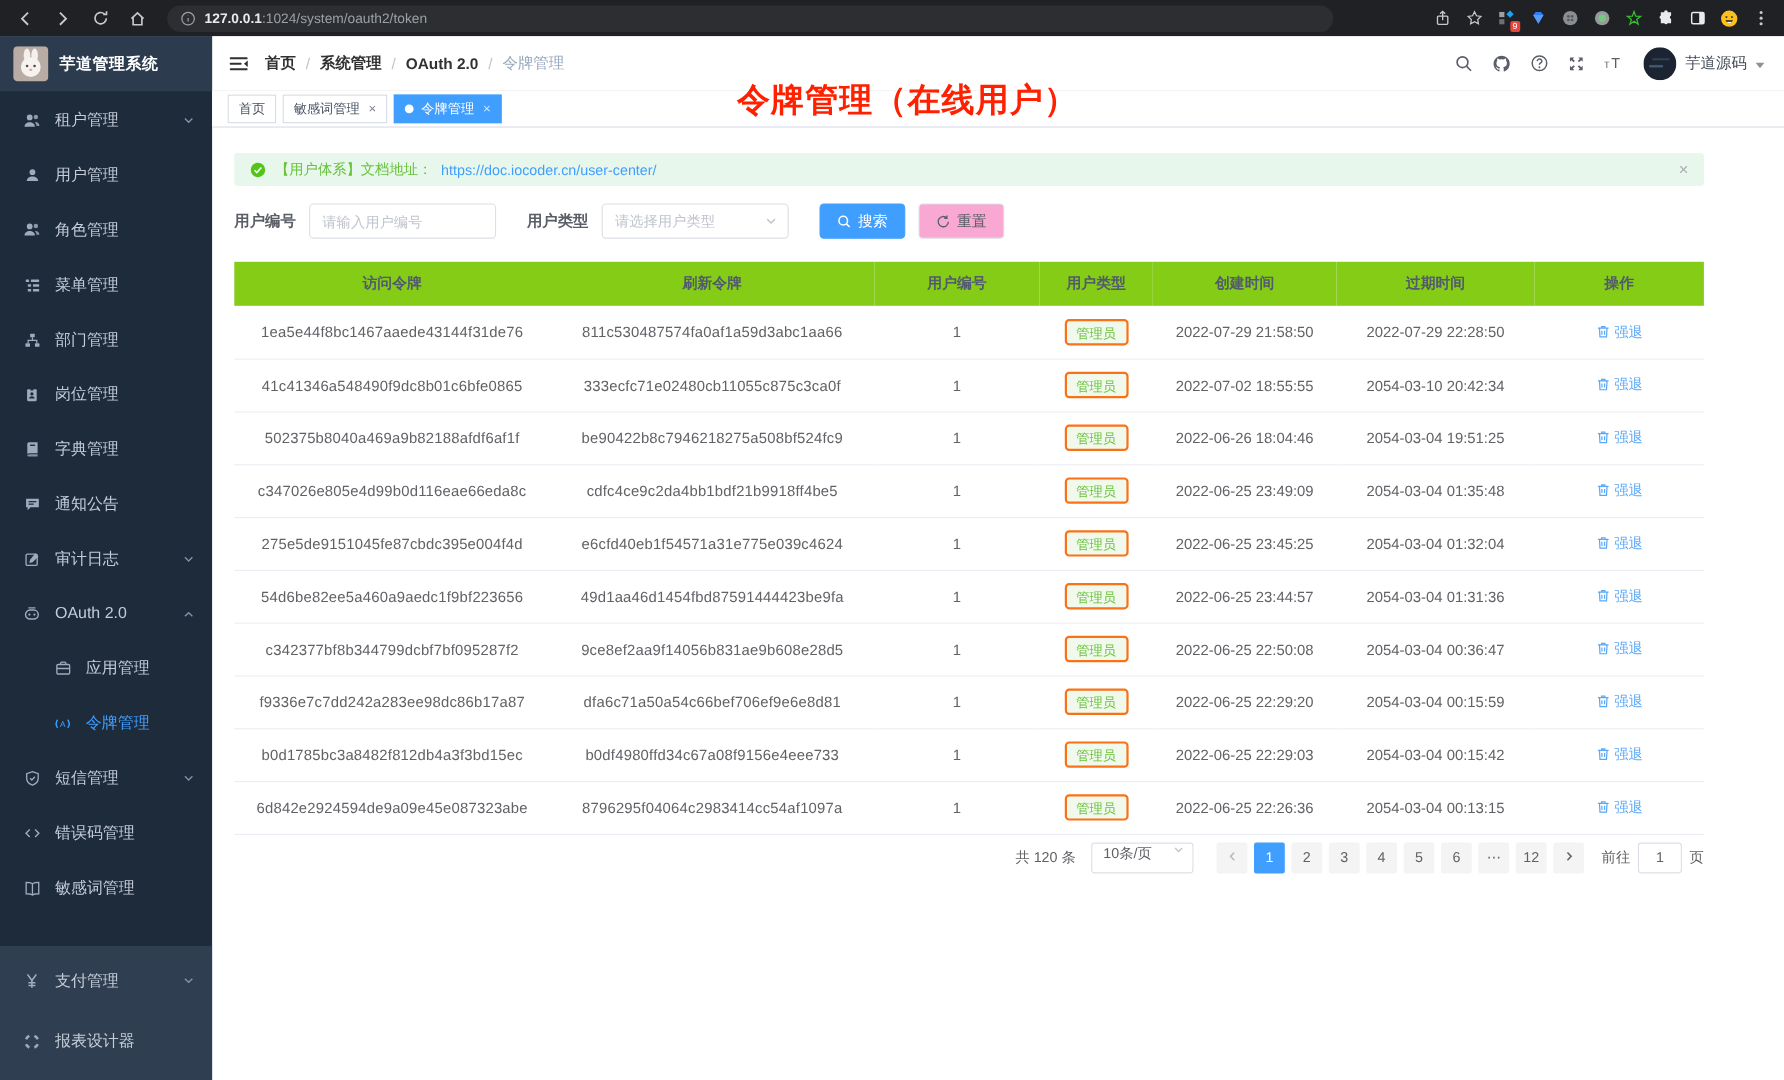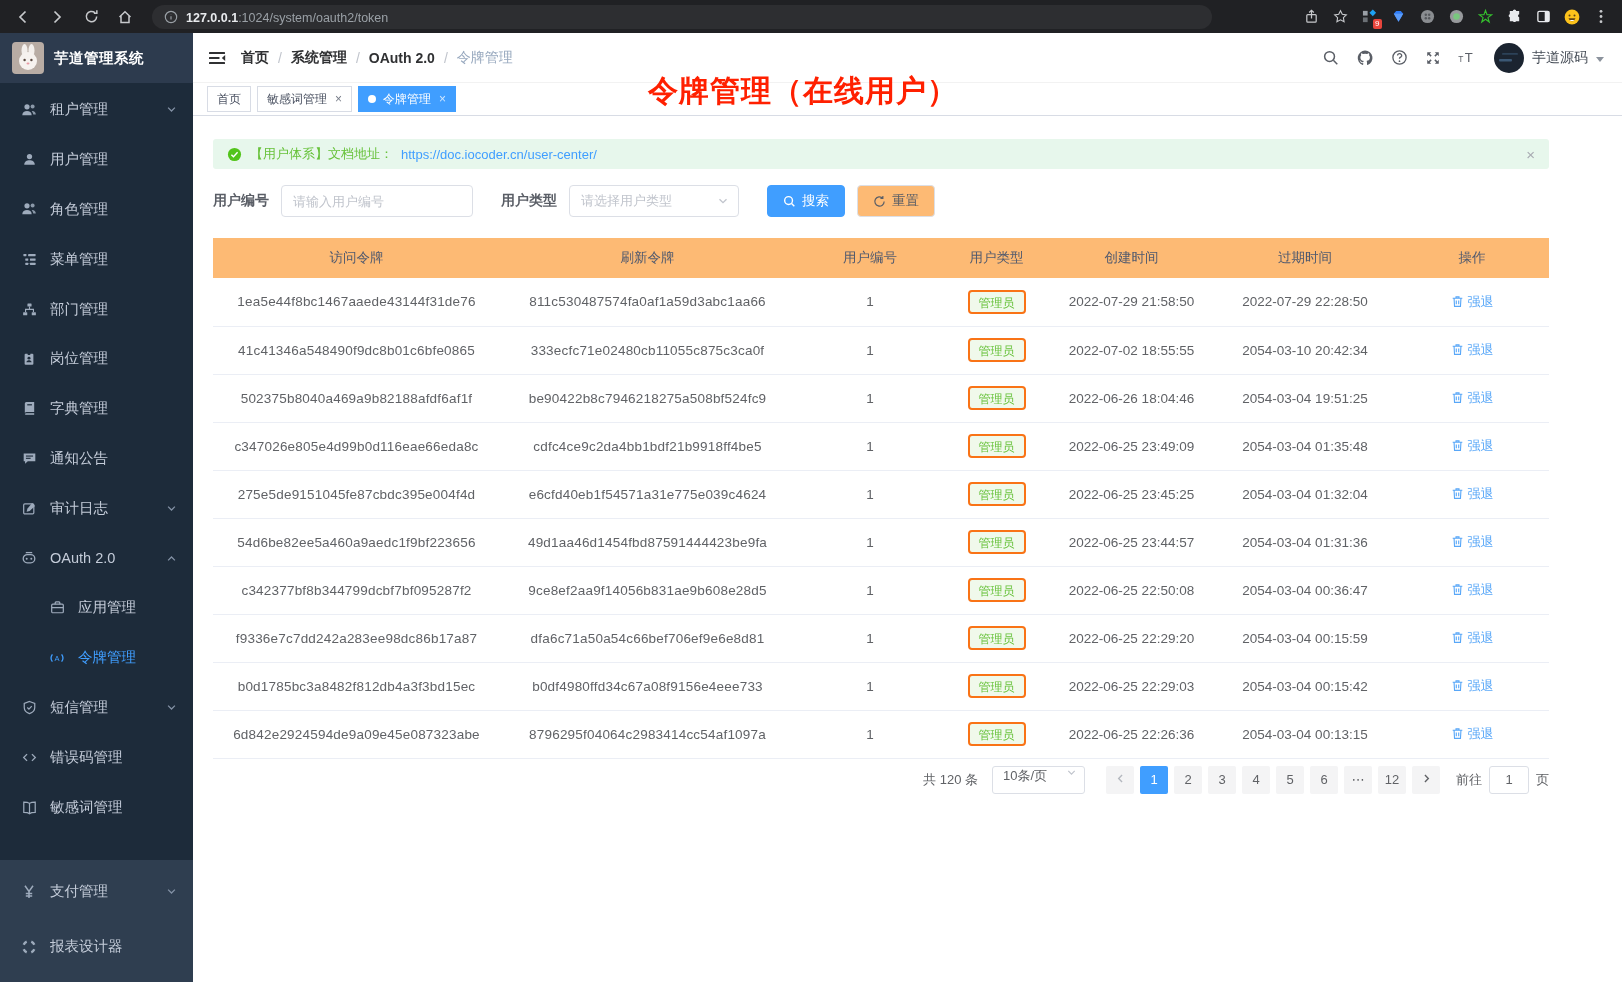--- a/index.html
+++ b/index.html
@@ -45,39 +45,39 @@
   .nav-user { display:flex; align-items:center; gap:8px; cursor:pointer; }
   .nav-username { font-size:14px; color:#444b55; }
   .caret-down { width:0; height:0; border-left:4.5px solid transparent; border-right:4.5px solid transparent; border-top:5.5px solid #8c939d; margin-top:4px; }
 
   .tabbar { height:33px; flex:none; display:flex; align-items:center; gap:6px; padding:0 14px; border-bottom:1px solid #d8dce5; background:#fff; }
   .tab { height:26px; display:flex; align-items:center; gap:7px; padding:0 9px; border:1px solid #d8dce5; background:#fff; color:#495060; font-size:12px; cursor:pointer; }
   .tab-dot { width:8px; height:8px; border-radius:50%; background:#fff; }
   .tab.active { background:#409eff; border-color:#409eff; color:#fff; }
   .tab-close { font-size:12px; margin-left:1px; opacity:0.75; }
 
-  .annotation { position:absolute; left:455px; top:38px; color:#ff2000; font-size:30px; font-weight:700; letter-spacing:1px; z-index:9; pointer-events:none; white-space:nowrap; }
+  .annotation { position:absolute; left:477px; top:38px; color:#ff2000; font-size:30px; font-weight:700; letter-spacing:1px; z-index:9; pointer-events:none; white-space:nowrap; }
 
   .content { width:1336px; margin-left:20px; padding-top:23px; }
   .alert { height:30px; background:#e7f7ec; border-radius:3px; display:flex; align-items:center; gap:8px; padding:0 14px; font-size:13px; color:#67c23a; }
   .alert-link { color:#409eff; cursor:pointer; }
   .alert-close { margin-left:auto; color:#a8abb2; font-size:15px; cursor:pointer; }
 
   .filter-row { display:flex; align-items:center; margin:16px 0 21px; }
   .f-label { font-size:14px; font-weight:700; color:#5a5e66; margin-right:12px; }
-  .f-input { width:192px; height:32px; border:1px solid #dcdfe6; border-radius:4px; padding:0 11px; font-size:13px; color:#606266; outline:none; font-family:inherit; }
+  .f-input { width:170px; height:32px; border:1px solid #dcdfe6; border-radius:4px; padding:0 11px; font-size:13px; color:#606266; outline:none; font-family:inherit; }
   .f-input::placeholder { color:#c0c4cc; }
   .f-select { width:170px; height:32px; border:1px solid #dcdfe6; border-radius:4px; padding:0 9px 0 11px; font-size:13px; color:#c0c4cc; display:flex; align-items:center; cursor:pointer; }
   .f-select .chev { margin-left:auto; color:#c0c4cc; }
   .gap28 { width:28px; } .gap12 { width:12px; }
-  .btn { height:32px; border-radius:4px; border:1px solid #dcdfe6; background:#fdba74; color:#5a5e66; font-size:13.5px; padding:0 15px; display:flex; align-items:center; gap:6px; cursor:pointer; font-family:inherit; }
+  .btn { height:32px; border-radius:4px; border:1px solid #dcdfe6; background:#f9a8d4; color:#5a5e66; font-size:13.5px; padding:0 15px; display:flex; align-items:center; gap:6px; cursor:pointer; font-family:inherit; }
   .btn.primary { background:#409eff; border-color:#409eff; color:#fff; }
 
   table.tokens { width:1336px; border-collapse:collapse; table-layout:fixed; }
-  .tokens th { height:40px; background:#fdba74; color:#515a6e; font-size:13.5px; font-weight:400; text-align:center; }
+  .tokens th { height:40px; background:#84cc16; color:#515a6e; font-size:13.5px; font-weight:700; text-align:center; }
   .tokens td { height:48px; border-bottom:1px solid #ebeef5; text-align:center; font-size:13.5px; color:#606266; }
   .tokens tr td:first-child, .tokens tr td:nth-child(2) { letter-spacing:0.2px; }
   .tag-admin { display:inline-block; padding:0 9px; height:24px; line-height:22px; background:#f0f9eb; border:2px solid #f97316; border-radius:4px; color:#67c23a; font-size:12px; }
   .action-link { color:#58a7f8; font-size:13px; display:inline-flex; align-items:center; gap:4px; cursor:pointer; }
 
   .pagination { display:flex; align-items:center; justify-content:flex-end; margin-top:7px; font-size:13px; color:#606266; }
   .pg-total { margin-right:14px; }
   .pg-size { width:93px; height:28px; border:1px solid #dcdfe6; border-radius:3px; display:flex; align-items:flex-start; padding:0 7px 0 10px; color:#606266; cursor:pointer; margin-right:18px; }
   .pg-size .chev { margin-left:auto; color:#c0c4cc; }
   .page-btn { min-width:28px; height:28px; margin:0 3px; border:none; border-radius:2px; background:#f4f4f5; color:#606266; font-size:13px; cursor:pointer; font-family:inherit; }

